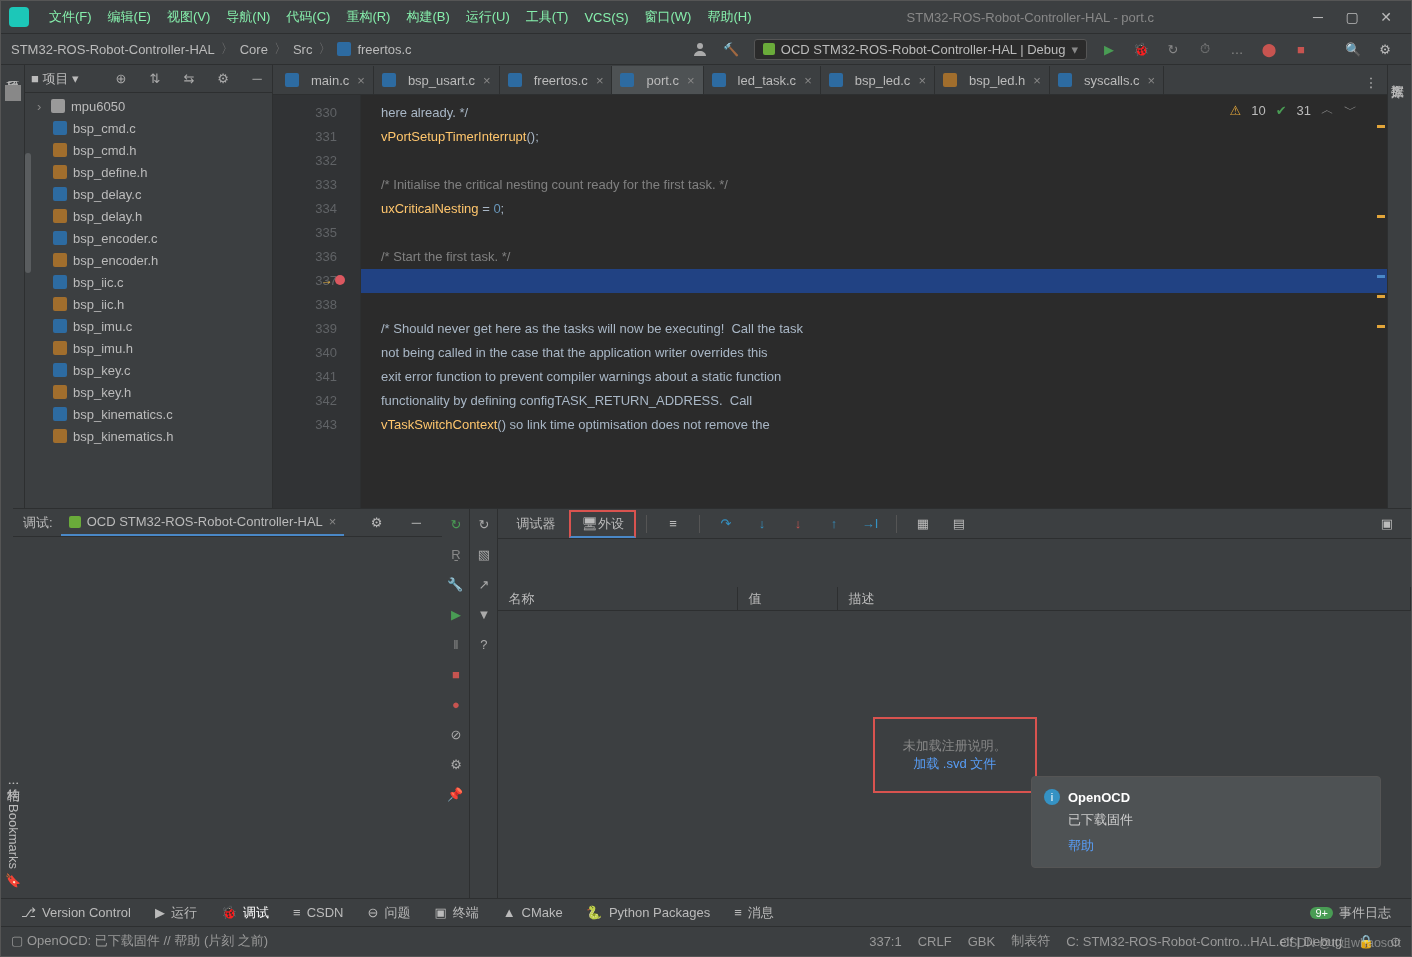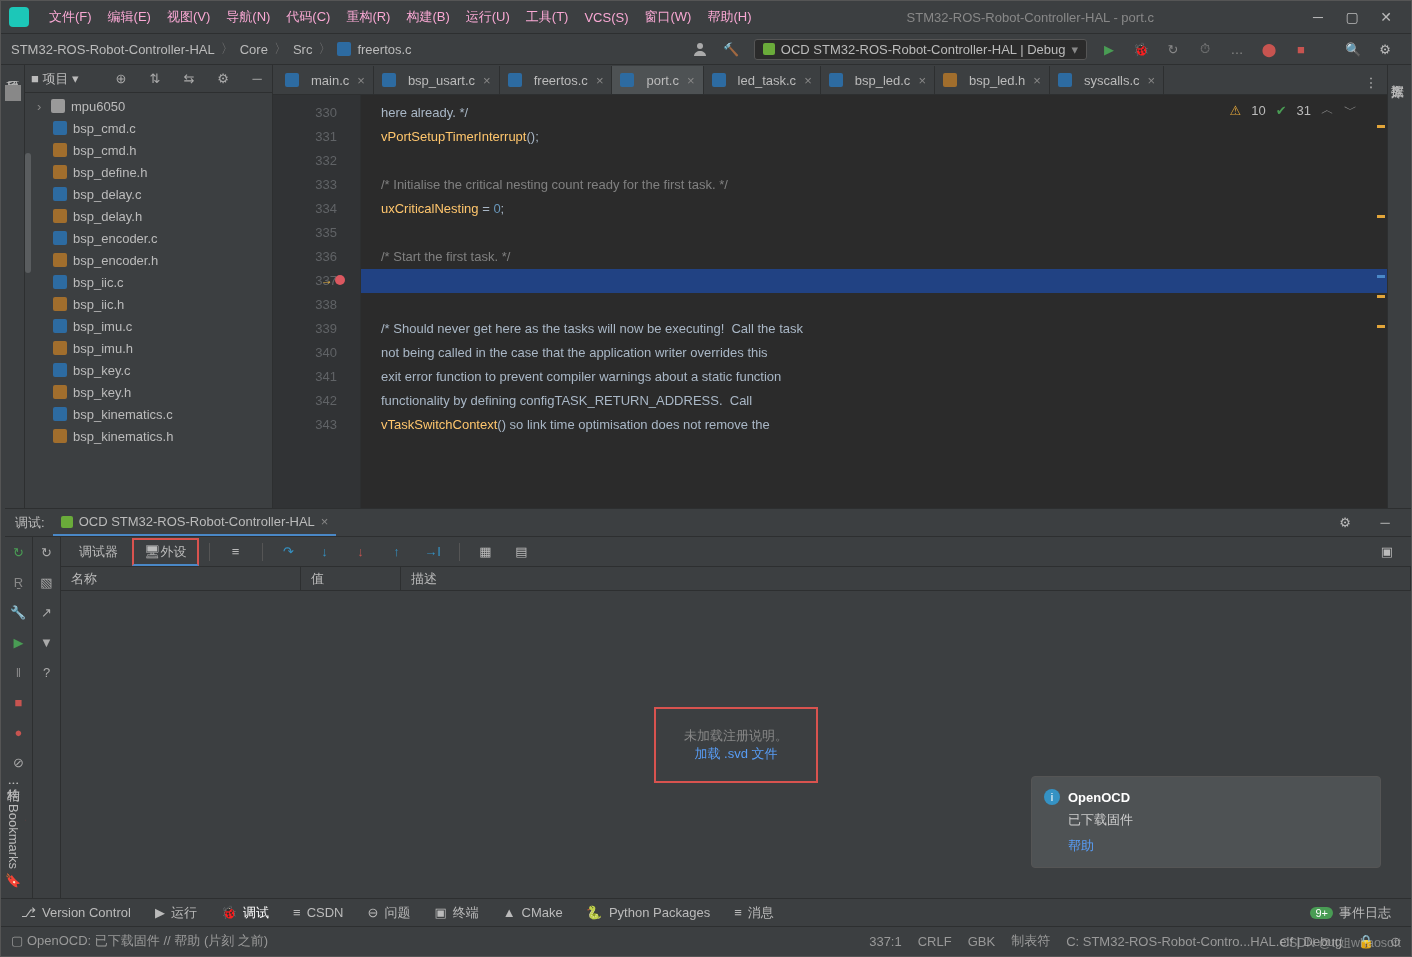--- a/index.html
+++ b/index.html
@@ -1,19 +1,19 @@
 <!DOCTYPE html>
 <html><head>
 <meta charset="utf-8">
 <style>
 *{margin:0;padding:0;box-sizing:border-box;font-family:"Segoe UI",Arial,sans-serif;font-size:13px;}
 body{background:#2b2b2b;color:#bbb;width:1412px;height:957px;overflow:hidden;position:relative;border:1px solid #555;}
 .title-bar{height:32px;background:#3c3f41;display:flex;align-items:center;padding:0 8px;}
 .title-bar .logo{width:20px;height:20px;background:#1cc7b8;border-radius:4px;margin-right:12px;}
-.title-bar .menu-item{padding:0 8px;color:#f9a8d4;cursor:pointer;}
+.title-bar .menu-item{padding:0 8px;color:#86efac;cursor:pointer;}
 .title-bar .wtitle{flex:1;text-align:center;color:#888;}
 .title-bar .win-btn{width:34px;text-align:center;color:#bbb;cursor:pointer;font-size:14px;}
 .nav-bar{height:32px;background:#3c3f41;border-top:1px solid #2d2f30;border-bottom:1px solid #2d2f30;display:flex;align-items:center;padding:0 10px;}
 .crumb{color:#bbb;}
 .chev{color:#777;margin:0 6px;}
 .nav-spacer{flex:1;}
 .nav-icon{width:24px;height:24px;display:flex;align-items:center;justify-content:center;margin:0 4px;cursor:pointer;}
 .config-sel{background:#2b2b2b;border:1px solid #555;border-radius:3px;padding:2px 8px;display:flex;align-items:center;gap:6px;color:#bbb;margin:0 6px;}
 .green-bug{width:12px;height:12px;background:#6aab3a;border-radius:2px;}
 .body{display:flex;height:calc(100% - 64px - 58px);}
@@ -46,33 +46,33 @@
 .fn{color:#ffc66d;}
 .num{color:#6897bb;}
 .arrow-bp{position:absolute;left:48px;top:calc(6px + 7*24px + 4px);color:#e8b13a;font-size:12px;}
 .bp-red{position:absolute;left:62px;top:calc(6px + 7*24px + 6px);width:10px;height:10px;background:#db5860;border-radius:50%;}
 .insp{position:absolute;left:0;right:0;bottom:0;height:28px;background:#3c3f41;display:flex;align-items:center;padding-left:10px;gap:8px;border-top:1px solid #2d2f30;}
 .insp .badge{width:16px;height:16px;background:#c7537e;border-radius:3px;display:flex;align-items:center;justify-content:center;color:#fff;font-size:11px;}
 .right-gutter{width:24px;background:#3c3f41;border-left:1px solid #2d2f30;}
 .editor-stats{position:absolute;right:30px;top:6px;display:flex;gap:10px;align-items:center;z-index:5;}
 .warn-ico{color:#e2a53a;}
 .ok-ico{color:#499c54;}
-.debug-panel{position:absolute;left:4px;right:0;bottom:58px;height:390px;background:#3c3f41;border-top:1px solid #2d2f30;display:flex;flex-direction:column;}
+.debug-panel{position:absolute;left:12px;right:0;bottom:58px;height:390px;background:#3c3f41;border-top:1px solid #2d2f30;display:flex;flex-direction:row;}
 .dbg-tab-row{height:28px;display:flex;align-items:center;padding:0 10px;gap:8px;border-bottom:1px solid #2d2f30;}
 .dbg-tab-row .dtab{display:flex;align-items:center;gap:6px;padding:0 8px;height:26px;}
 .dbg-tab-row .dtab.active{border-bottom:2px solid #4a88c7;}
 .dbg-body{flex:1;display:flex;}
 .dbg-lbar{width:28px;background:#3c3f41;border-right:1px solid #2d2f30;display:flex;flex-direction:column;align-items:center;padding-top:6px;gap:12px;}
 .dbg-lbar .ib{width:18px;height:18px;display:flex;align-items:center;justify-content:center;color:#aaa;cursor:pointer;}
 .dbg-main{flex:1;display:flex;flex-direction:column;}
 .dbg-tool{height:30px;border-bottom:1px solid #2d2f30;display:flex;align-items:center;padding:0 8px;gap:4px;}
 .dbg-tool .sub{padding:0 10px;height:28px;display:flex;align-items:center;color:#bbb;cursor:pointer;}
 .dbg-tool .sub.active{border-bottom:2px solid #4a88c7;}
 .red-box{border:2px solid #d9534f;}
-.tbl-hdr{height:24px;display:flex;border-bottom:1px solid #2d2f30;background:#3c3f41;}
+.tbl-hdr{height:24px;display:flex;border-bottom:1px solid #2d2f30;background:#3c3f41;margin-top:48px;}
 .tbl-hdr div{padding:3px 10px;border-right:1px solid #2d2f30;color:#bbb;}
 .dbg-content{flex:1;display:flex;align-items:center;justify-content:center;flex-direction:column;gap:6px;position:relative;}
 .dbg-msg{color:#888;}
 .dbg-link{color:#589df6;cursor:pointer;}
 .notif{position:absolute;right:30px;bottom:30px;width:350px;background:#4e5254;border:1px solid #555;border-radius:4px;padding:12px;}
 .notif .nt{display:flex;align-items:center;gap:8px;color:#fff;margin-bottom:6px;}
 .notif .info-ico{width:16px;height:16px;border-radius:50%;background:#3592c4;display:flex;align-items:center;justify-content:center;color:#fff;font-size:11px;}
 .status-bar{position:absolute;bottom:0;left:0;right:0;height:58px;background:#3c3f41;border-top:1px solid #2d2f30;}
 .sb1{height:28px;display:flex;align-items:center;padding:0 10px;gap:4px;border-bottom:1px solid #2d2f30;}
 .sb-item{display:flex;align-items:center;gap:6px;padding:0 10px;color:#bbb;cursor:pointer;}

